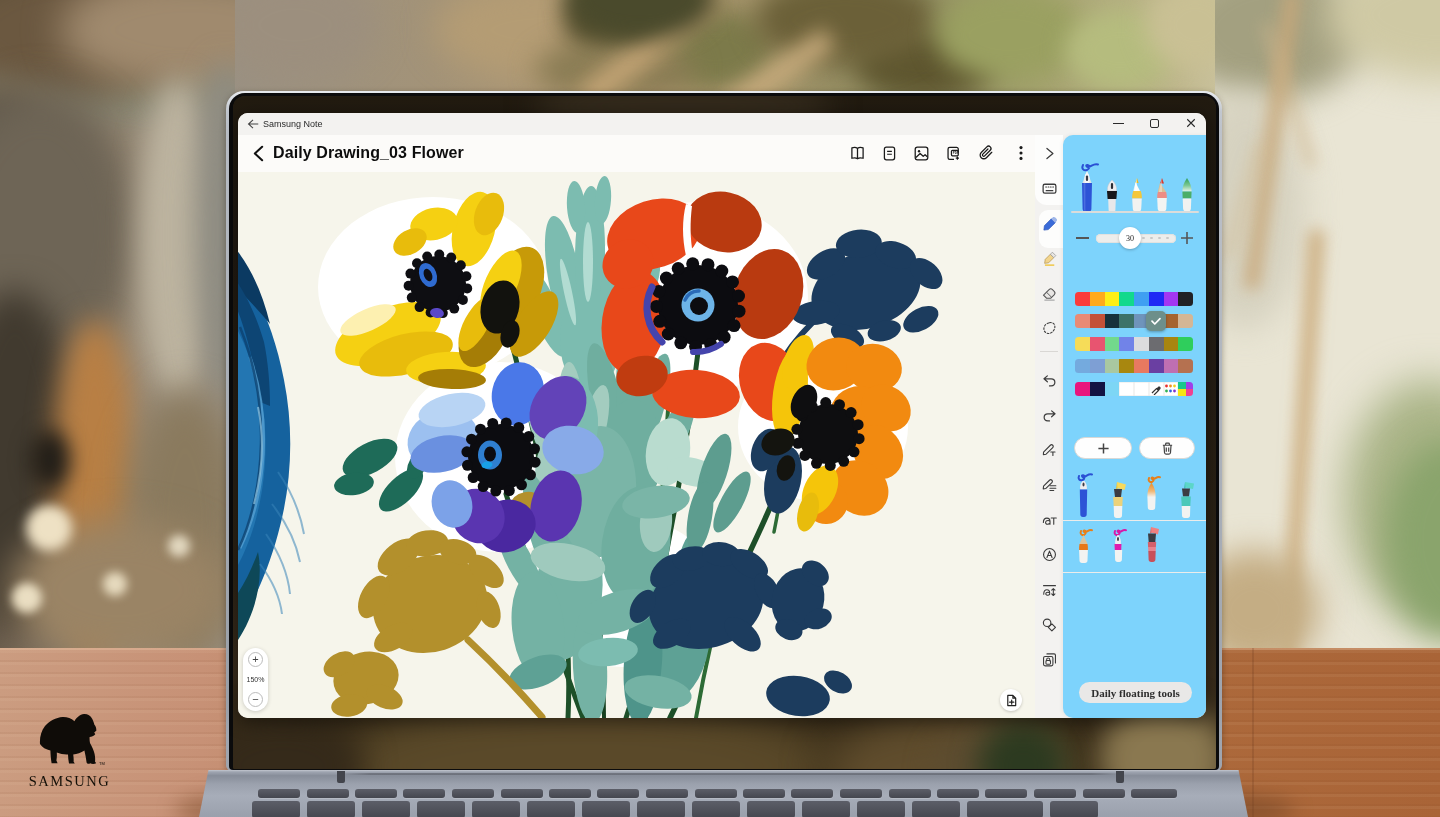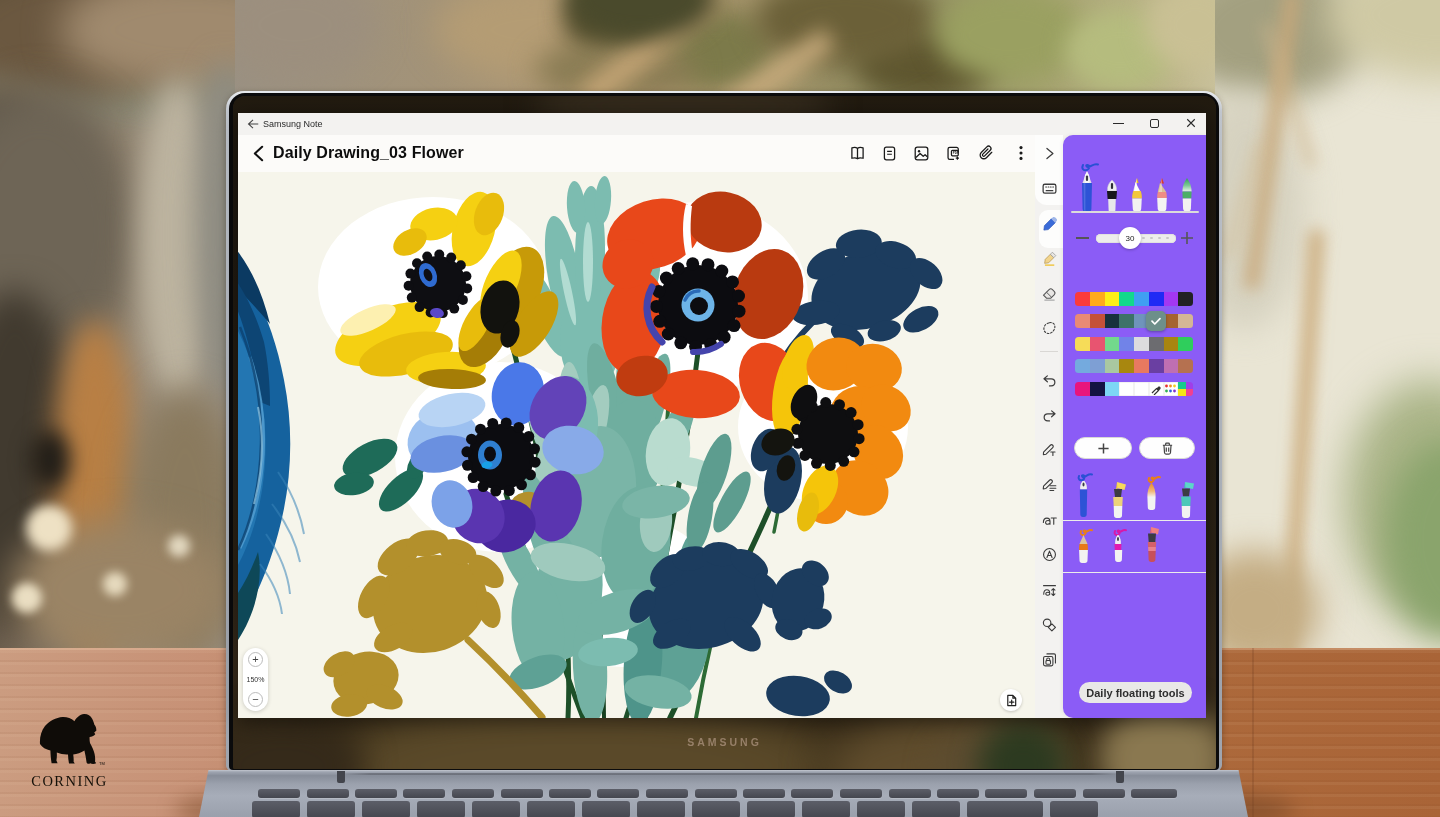--- a/index.html
+++ b/index.html
@@ -37,26 +37,26 @@
   
   #base { position:absolute; left:199px; top:770px; width:1049px; height:47px;
     background:linear-gradient(180deg,#c3c7cf 0%,#9fa5b1 4%,#878d99 12%,#9ba1ad 30%,#a7adb9 55%,#9aa0ac 100%);
     clip-path:polygon(0.9% 0, 99.1% 0, 100% 100%, 0 100%); }
   #base .hingecut { position:absolute; top:1px; width:8px; height:12px; background:#43454c; border-radius:0 0 2px 2px; }
   #kbd { position:absolute; left:0; top:0; width:1049px; height:47px; }
   .key { position:absolute; background:linear-gradient(180deg,#5c5e68,#45474f); border-radius:3px; box-shadow:0 1px 1px rgba(255,255,255,.2); }
 
   
   #appwin { position:absolute; left:238px; top:113px; width:968px; height:605px;
-    border-radius:0; overflow:hidden; background:#f3f2f0; box-shadow:0 4px 18px rgba(0,0,0,.45); }
+    border-radius:10px; overflow:hidden; background:#f3f2f0; box-shadow:0 4px 18px rgba(0,0,0,.45); }
   #titlebar { position:absolute; left:0; top:0; width:100%; height:22px; background:#f3f2f0; }
   #notehead { position:absolute; left:0; top:22px; width:797px; height:37px; background:#fcfbf9; box-shadow:0 1px 0 rgba(0,0,0,0.05); }
   #canvas-area { position:absolute; left:0; top:59px; width:797px; height:546px; background:#f6f5eb; }
   #toolstrip { position:absolute; left:797px; top:22px; width:28px; height:583px; background:#f3f2f0; }
-  #penpanel { position:absolute; left:825px; top:22px; width:145px; height:583px; background:#8b5cf6; border-radius:10px 0 0 10px; box-shadow:-1px 0 4px rgba(0,0,0,.06); }
+  #penpanel { position:absolute; left:825px; top:22px; width:145px; height:583px; background:#7dd3fc; border-radius:10px 0 0 10px; box-shadow:-1px 0 4px rgba(0,0,0,.06);font-family:Liberation Serif, serif; }
 
   
   .prow { position:absolute; left:12px; width:118px; height:14px; display:flex; border-radius:3px; overflow:visible; }
   .prow .c { width:14.75px; height:14px; }
 
   .pill-btn { position:absolute; height:22px; border:1px solid #d8d8d6; border-radius:12px; background:#fefefe; display:flex; align-items:center; justify-content:center; }
 
   #floatbtn { position:absolute; left:16px; top:547px; width:113px; height:21px; background:#e9e8e7; border-radius:11px;
     font-size:11px; font-weight:bold; color:#2e2e2e; display:flex; align-items:center; justify-content:center; }
 
@@ -148,37 +148,36 @@
 C 53 33.5, 54.8 37.5, 55.6 41 C 56.2 44, 56.3 46.5, 56 48.6 L 57.2 50.2
 C 55.2 51.3, 52.8 51.2, 51.2 50.2 C 49.8 51.2, 48 50.8, 47.6 49.4
 C 47 45, 46.3 41, 45.4 37.4 C 42 39.6, 38 41, 34.2 41.4
 C 34.6 43.8, 34.8 46.4, 34.6 48.8 L 35.8 50.6 L 30 50.6
 C 29.4 47.4, 29.1 44.2, 29 41.4 C 25.6 41.6, 21.2 41, 17.8 39.6
 C 18 42.2, 17.9 45, 17.4 47.6 L 18.6 50.2 L 12.6 50.2
 C 11.9 46.2, 11.5 41.6, 11.4 37.6 C 7 36.6, 3 34.4, 1 31 Z"></path>
 <text x="60" y="52" font-size="4" fill="#0f0c08" font-family="Liberation Sans">TM</text>
 </g>
       </svg>
-    <div class="txt">CORNING</div>
+    <div class="txt">SAMSUNG</div>
   </div>
 
   <div id="screen-outer"></div>
   <div id="bezel"></div>
   <div id="display">
     <div id="wall">
       <div class="abs" style="left:0;top:0;width:100%;height:100%;background:linear-gradient(180deg,#221b10 0%,#1e1810 12%,#2c2316 70%,#3a2d1c 86%,#302613 100%);"></div>
       <div class="blob" style="left:100px;top:600px;width:500px;height:140px;background:#5a4929;filter:blur(22px);"></div>
       <div class="blob" style="left:590px;top:615px;width:260px;height:120px;background:#604d2d;filter:blur(20px);"></div>
       <div class="blob" style="left:865px;top:605px;width:130px;height:115px;background:#8a7850;filter:blur(14px);"></div>
         <div class="blob" style="left:700px;top:630px;width:120px;height:90px;background:#5c4c30;filter:blur(14px);"></div>
       <div class="blob" style="left:745px;top:625px;width:90px;height:90px;background:#2c3a20;filter:blur(14px);"></div>
       <div class="blob" style="left:-30px;top:620px;width:160px;height:100px;background:#352a1a;filter:blur(16px);"></div>
       <div class="blob" style="left:300px;top:-20px;width:300px;height:60px;background:#332a1c;filter:blur(14px);"></div>
     </div>
-    <div id="samsung-logo">SAMSUNG</div>
   </div>
 
   <div id="appwin">
     <div id="titlebar">
       <svg class="abs" style="left:9px;top:5px;width:12px;height:12px;" viewBox="0 0 16 16" fill="none" stroke="#444" stroke-width="1.4">
           <path d="M8 2.5 L2 8 L8 13.5 M2.4 8 H15"></path>
         </svg>
       <div class="abs" style="left:25px;top:5.5px;font-size:9px;color:#2a2a2a;">Samsung Note</div>
       <div class="abs" style="left:875px;top:10px;width:11px;height:1.4px;background:#2a2a2a;"></div>
       <div class="abs" style="left:912px;top:5.5px;width:9px;height:9px;border:1.3px solid #2a2a2a;border-radius:2px;"></div>

